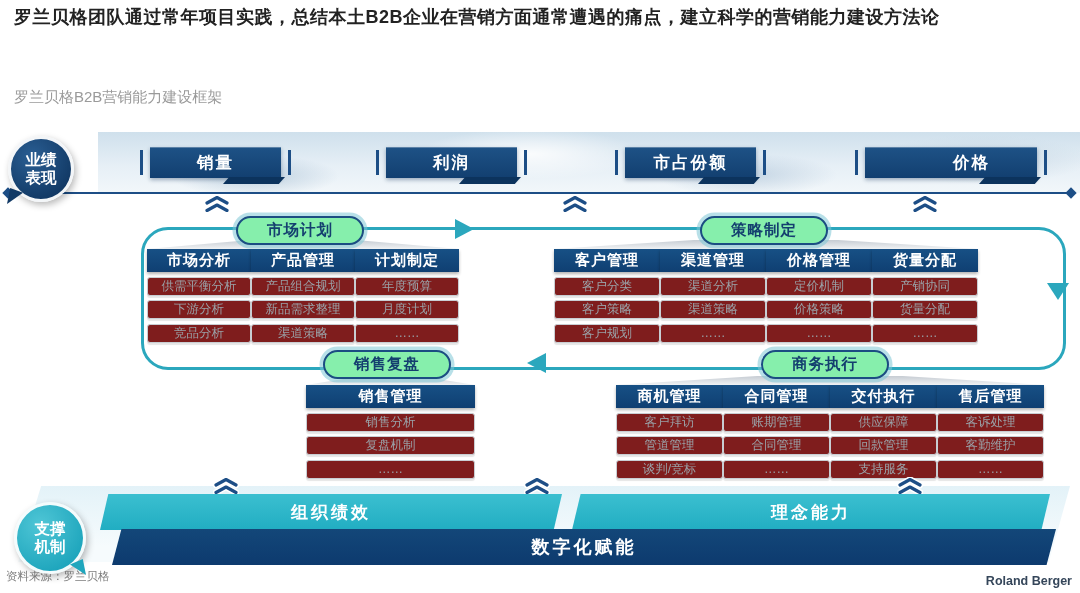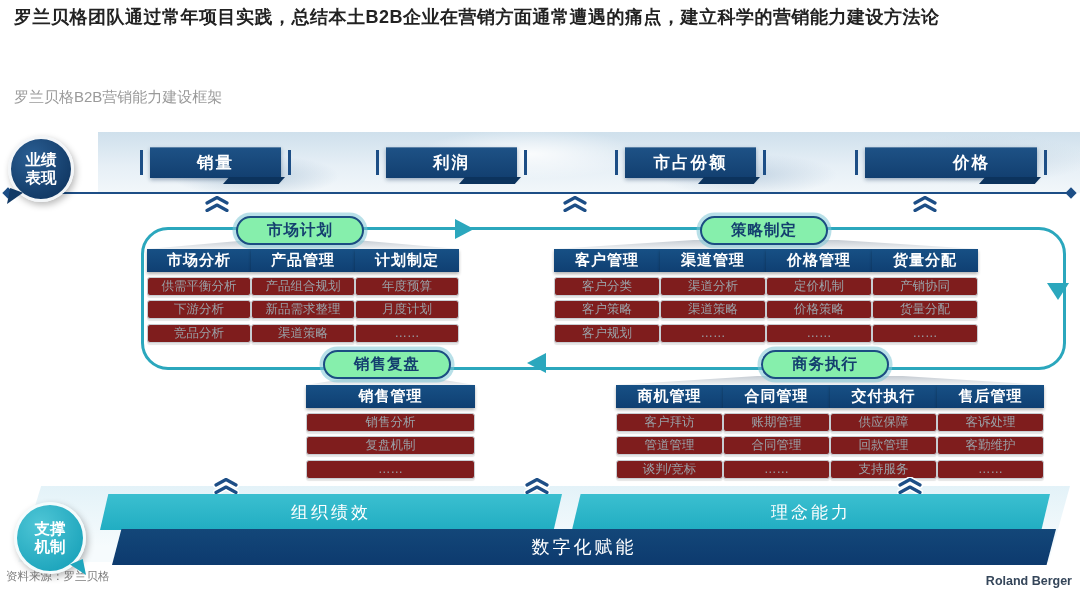--- a/index.html
+++ b/index.html
@@ -83,21 +83,21 @@
         color:#9aa1a7;font-size:12.5px;display:flex;align-items:center;justify-content:center;
         white-space:nowrap;box-shadow:0 1.5px 1px rgba(0,0,0,.10);}
 
   
   .chev{position:absolute;z-index:4;}
 
   
   .panel{position:absolute;left:18px;top:486px;width:1052px;height:76px;z-index:1;
          background:linear-gradient(180deg,#e3f2f8 0%,#f6fbfd 80%);
          clip-path:polygon(2.2% 0,100% 0,98% 100%,0 100%);}
-  .bar{position:absolute;height:36px;color:#fff;font-weight:normal;z-index:2;
+  .bar{position:absolute;height:36px;color:#fff;font-weight:bold;z-index:2;
        display:flex;align-items:center;justify-content:center;letter-spacing:3px;
        filter:drop-shadow(0 3px 0 rgba(140,205,218,.55));}
   .bar.teal{top:494px;font-size:17px;background:linear-gradient(180deg,#3bbfd0,#21adc2);
        clip-path:polygon(1.8% 0,100% 0,98.2% 100%,0 100%);}
   .bar.navy{left:112px;top:529px;width:944px;font-size:18px;
        background:linear-gradient(180deg,#134779,#0d3a6e);
        clip-path:polygon(1% 0,100% 0,99% 100%,0 100%);}
 
   
   .source{position:absolute;left:6px;top:569px;font-size:11.5px;color:#7f7f7f;}

